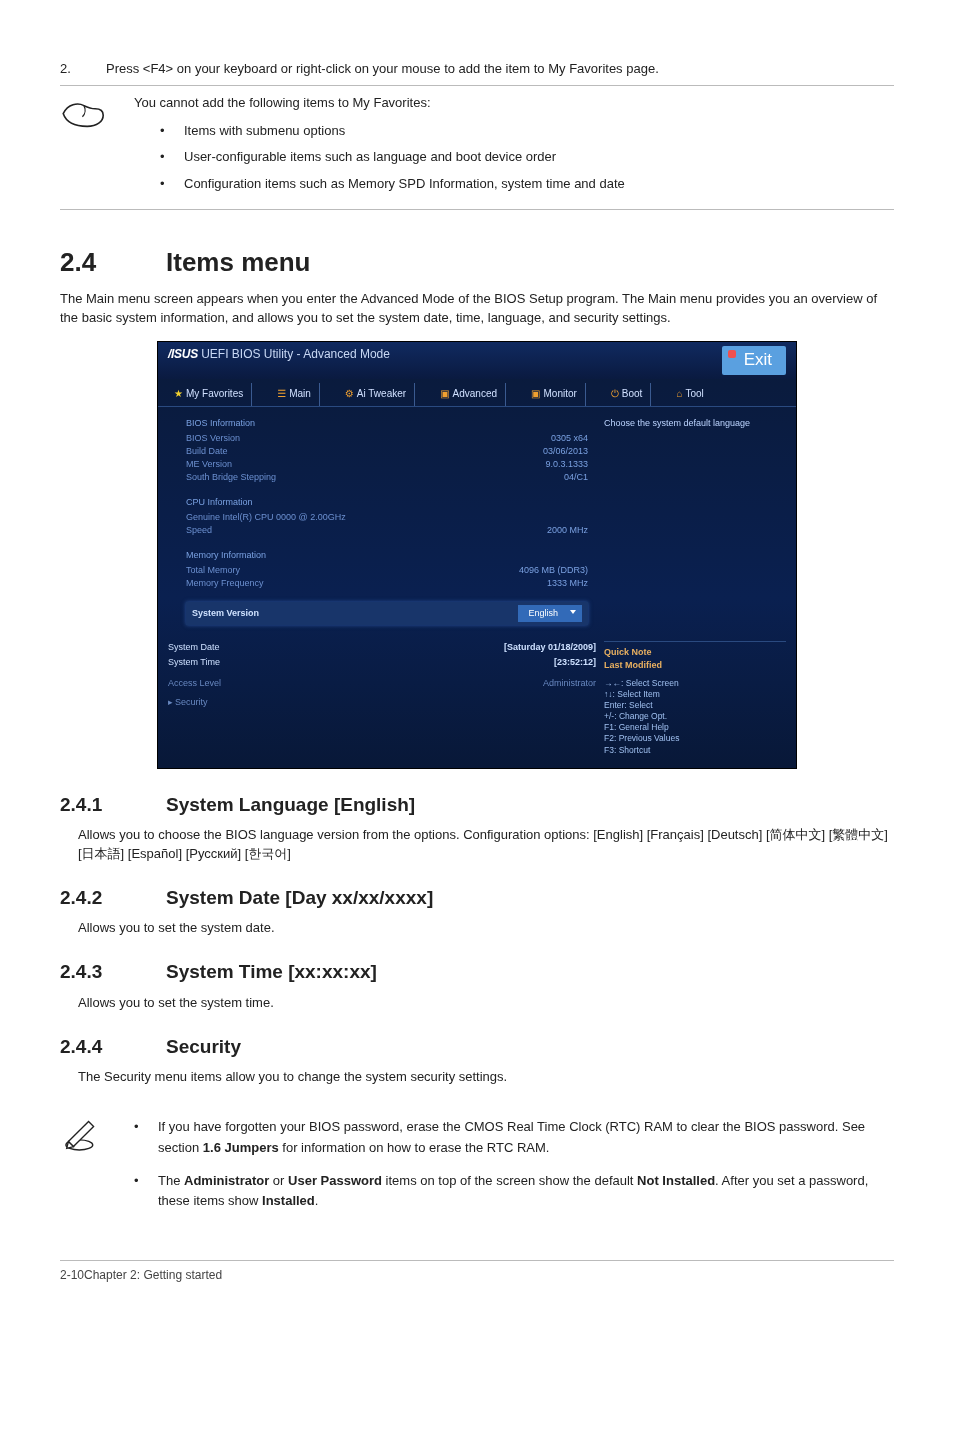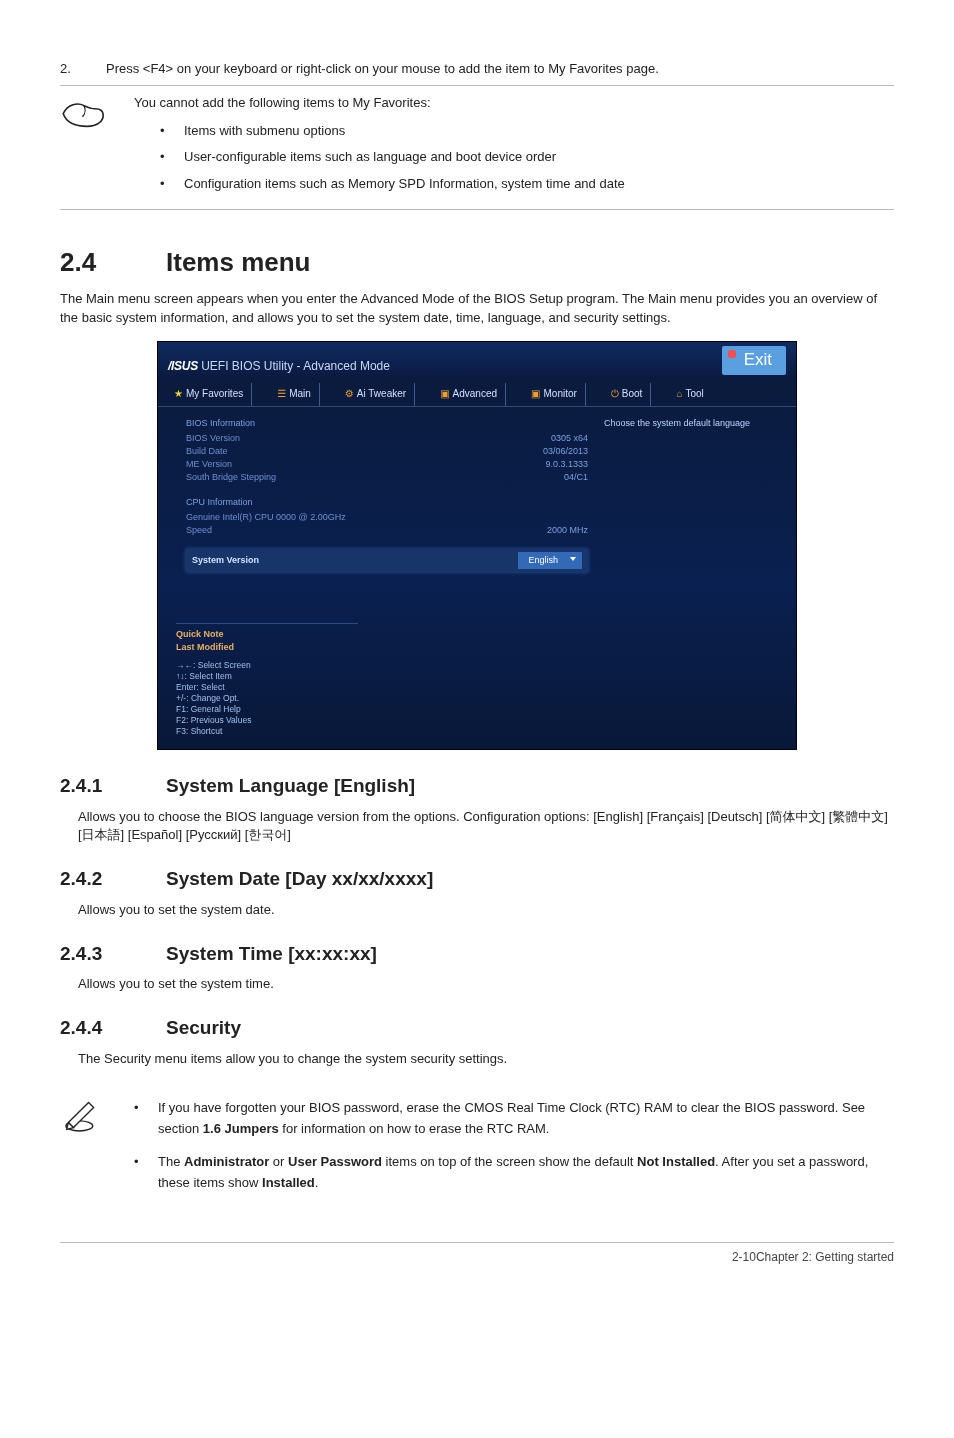--- a/index.html
+++ b/index.html
@@ -46,21 +46,21 @@
     width: 640px;
     margin: 0 auto 22px auto;
     background: linear-gradient(#0a1a3a, #0a2050 60%, #081838);
     color: #9ab6e8;
     font-family: Arial, Helvetica, sans-serif;
     font-size: 9px;
     border: 1px solid #000;
   }
   .bios-titlebar {
     background: linear-gradient(#102a60, #0a1a40);
-    display: flex; justify-content: space-between; align-items: flex-end;
+    display: flex; justify-content: space-between; align-items: flex-start;
     padding: 4px 10px;
     color: #c8d8f4;
     font-size: 12px;
   }
   .bios-brand { font-weight: bold; font-style: italic; color: #fff; letter-spacing: -0.3px; }
   .bios-exit {
     background: #5aa0e0; color: #fff; padding: 2px 14px 2px 22px;
     position: relative; border-radius: 2px; font-size: 17px;
   }
   .bios-exit::before {
@@ -136,21 +136,21 @@
     padding: 4px 0 8px 0;
     margin: 8px 0 20px 0;
     display: flex;
   }
   .pencil-svg { width: 42px; height: 42px; }
 
   .footer {
     border-top: 1px solid #bbb;
     margin-top: 40px;
     padding-top: 6px;
-    display: flex; justify-content: flex-end;
+    display: flex; justify-content: flex-start;
     font-size: 12px; color: #444;
   }
 </style>
 </head>
 <body>
 
 <div class="step-row">
   <div class="step-num">2.</div>
   <div class="step-text">Press &lt;F4&gt; on your keyboard or right-click on your mouse to add the item to My Favorites page.</div>
 </div>
@@ -227,31 +227,57 @@
         <div class="info-head">CPU Information</div>
         <div class="info-row">
             <span>Genuine Intel(R) CPU 0000 @ 2.00GHz</span>
             <span class="info-val"></span>
           </div>
         <div class="info-row">
             <span>Speed</span>
             <span class="info-val">2000 MHz</span>
           </div>
       </div>
+      <div class="info-group">
+        <div class="info-head">Memory Information</div>
+        <div class="info-row">
+            <span>Total Memory</span>
+            <span class="info-val">4096 MB (DDR3)</span>
+          </div>
+        <div class="info-row">
+            <span>Memory Frequency</span>
+            <span class="info-val">1333 MHz</span>
+          </div>
+      </div>
       <div class="lang-row">
         <span class="lang-label">System Version</span>
         <span class="lang-val">English</span>
       </div>
     </div>
     <div class="bios-right">
       <div>Choose the system default language</div>
     </div>
   </div>
 
   <div class="bios-bottom">
+    <div class="bios-bl">
+      <div class="dt-row">
+        <span>System Date</span>
+        <span class="dt-val">[Saturday 01/18/2009]</span>
+      </div>
+      <div class="dt-row">
+        <span>System Time</span>
+        <span class="dt-val">[23:52:12]</span>
+      </div>
+      <div class="sec-row">
+        <span>Access Level</span>
+        <span>Administrator</span>
+      </div>
+      <div class="sec-sub">Security</div>
+    </div>
     <div class="bios-br">
       <div class="quick-mod">
         <span>Quick Note</span>
         <span>Last Modified</span>
       </div>
       <div class="help-line">→←: Select Screen</div>
       <div class="help-line">↑↓: Select Item</div>
       <div class="help-line">Enter: Select</div>
       <div class="help-line">+/-: Change Opt.</div>
       <div class="help-line">F1: General Help</div>

